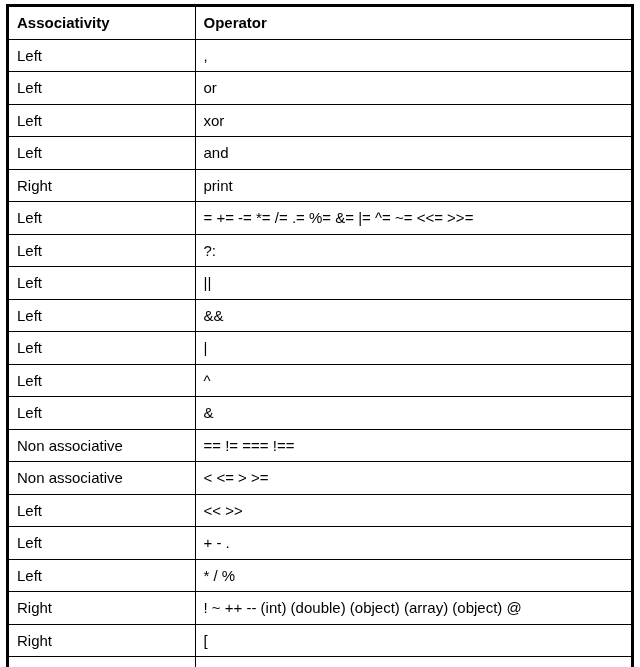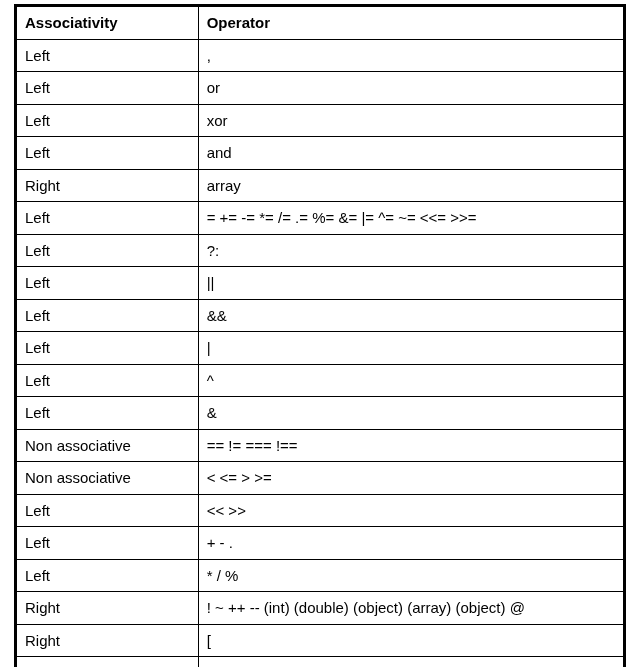--- a/index.html
+++ b/index.html
@@ -7,21 +7,21 @@
     padding: 0;
     background: #fff;
     font-family: Arial, Helvetica, sans-serif;
     font-size: 15px;
     color: #000;
   }
   .wrap {
     width: 640px;
     height: 667px;
     box-sizing: border-box;
-    padding: 4px 14px;
+    padding: 4px 6px;
   }
   table {
     border-collapse: collapse;
     width: 100%;
     table-layout: fixed;
   }
   table.outer {
     border: 3px solid #000;
   }
   th, td {
@@ -67,21 +67,21 @@
       <tr>
           <td>Left</td>
           <td>xor</td>
         </tr>
       <tr>
           <td>Left</td>
           <td>and</td>
         </tr>
       <tr>
           <td>Right</td>
-          <td>array</td>
+          <td>print</td>
         </tr>
       <tr>
           <td>Left</td>
           <td>= += -= *= /= .= %= &amp;= |= ^= ~= &lt;&lt;= &gt;&gt;=</td>
         </tr>
       <tr>
           <td>Left</td>
           <td>?:</td>
         </tr>
       <tr>

